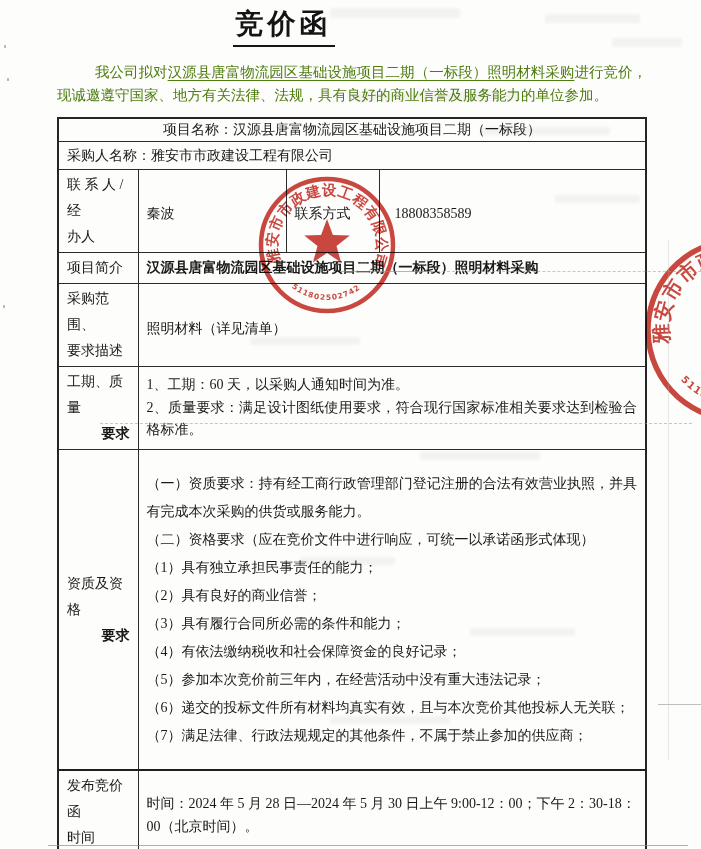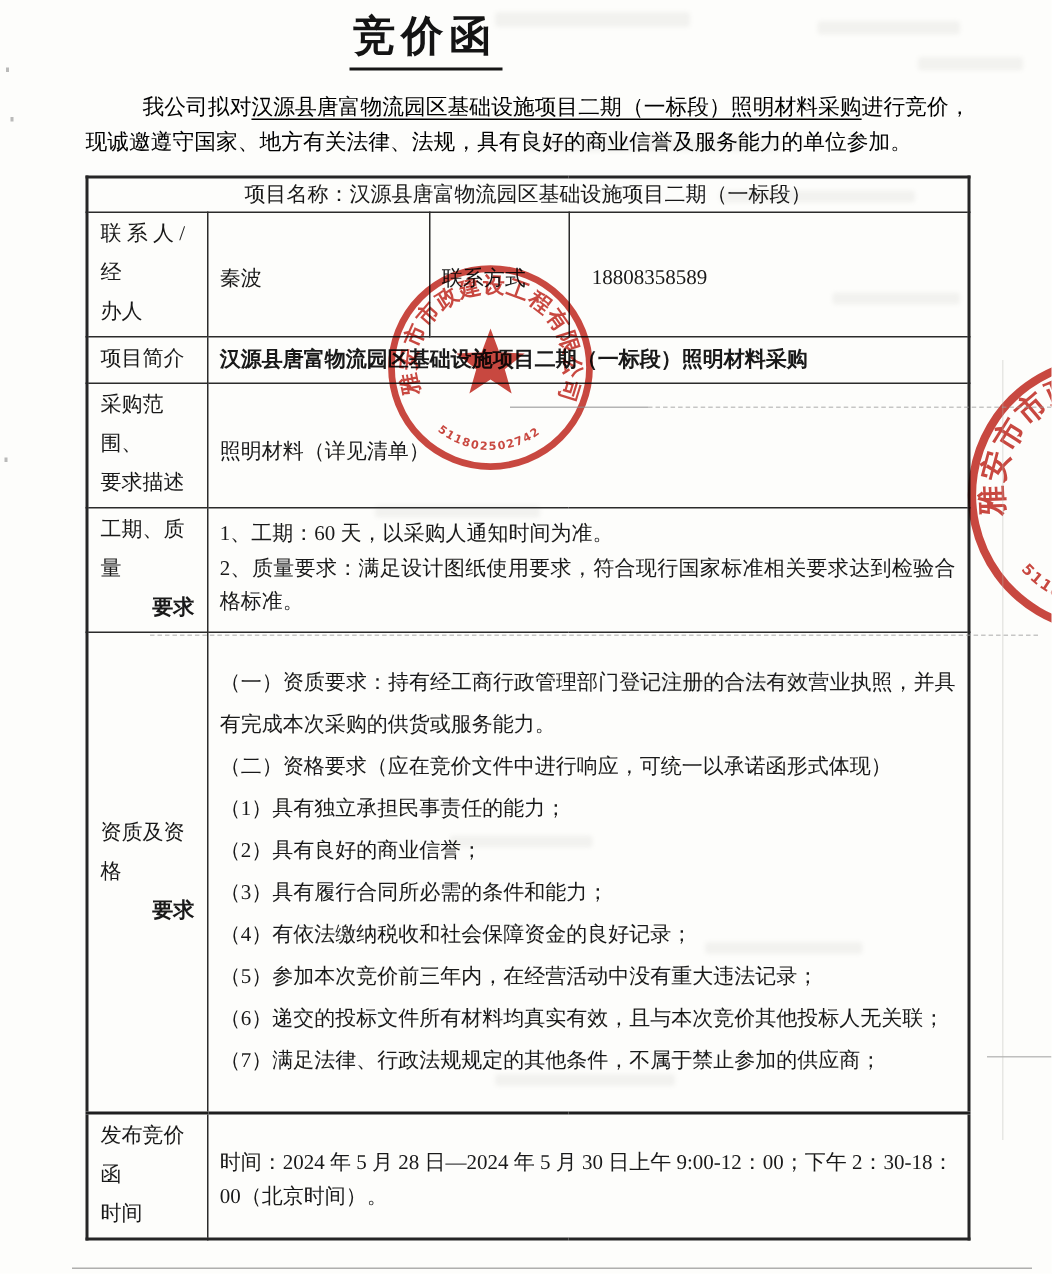--- a/index.html
+++ b/index.html
@@ -12,21 +12,21 @@
   
   .title-wrap{position:absolute;left:0;top:5px;width:567px;text-align:center;}
   .title-wrap .t{
     display:inline-block;font-size:28px;font-weight:bold;letter-spacing:4px;
     border-bottom:2px solid #161616;padding:0 3px 2px 3px;color:#141414;
   }
   
   .intro{
     position:absolute;left:57px;top:46px;width:590px;
     font-size:14.5px;line-height:23.5px;text-align:justify;text-indent:38px;
-    color:#000000;
+    color:#4d7c0f;
   }
   .u{ text-decoration:underline; text-underline-offset:3px; }
   
   table.doc{
     position:absolute;left:57px;top:117px;width:588px;
     border-collapse:collapse;table-layout:fixed;
     font-size:14px;color:#191919;
   }
   table.doc{border:2px solid #262626;}
   table.doc td{border:1px solid #2b2b2b;padding:2px 8px;vertical-align:middle;}
@@ -85,20 +85,23 @@
 <table class="doc">
   <colgroup>
       <col style="width:80px">
       <col style="width:148px">
       <col style="width:93px">
       <col style="width:267px">
     </colgroup>
   <tbody>
       <tr class="r1">
     <td colspan="4">项目名称：汉源县唐富物流园区基础设施项目二期（一标段）</td>
+  </tr>
+  <tr class="r2">
+    <td colspan="4">采购人名称：雅安市市政建设工程有限公司</td>
   </tr>
   <tr class="r3">
     <td class="lab">
       <span class="ln">联 系 人 / 经</span>
       <span class="ln">办人</span>
     </td>
     <td class="top" style="padding-top:8px;">秦波</td>
     <td class="top" style="padding-top:8px;">联系方式</td>
     <td class="top" style="padding-top:8px;padding-left:15px;">18808358589</td>
   </tr>

